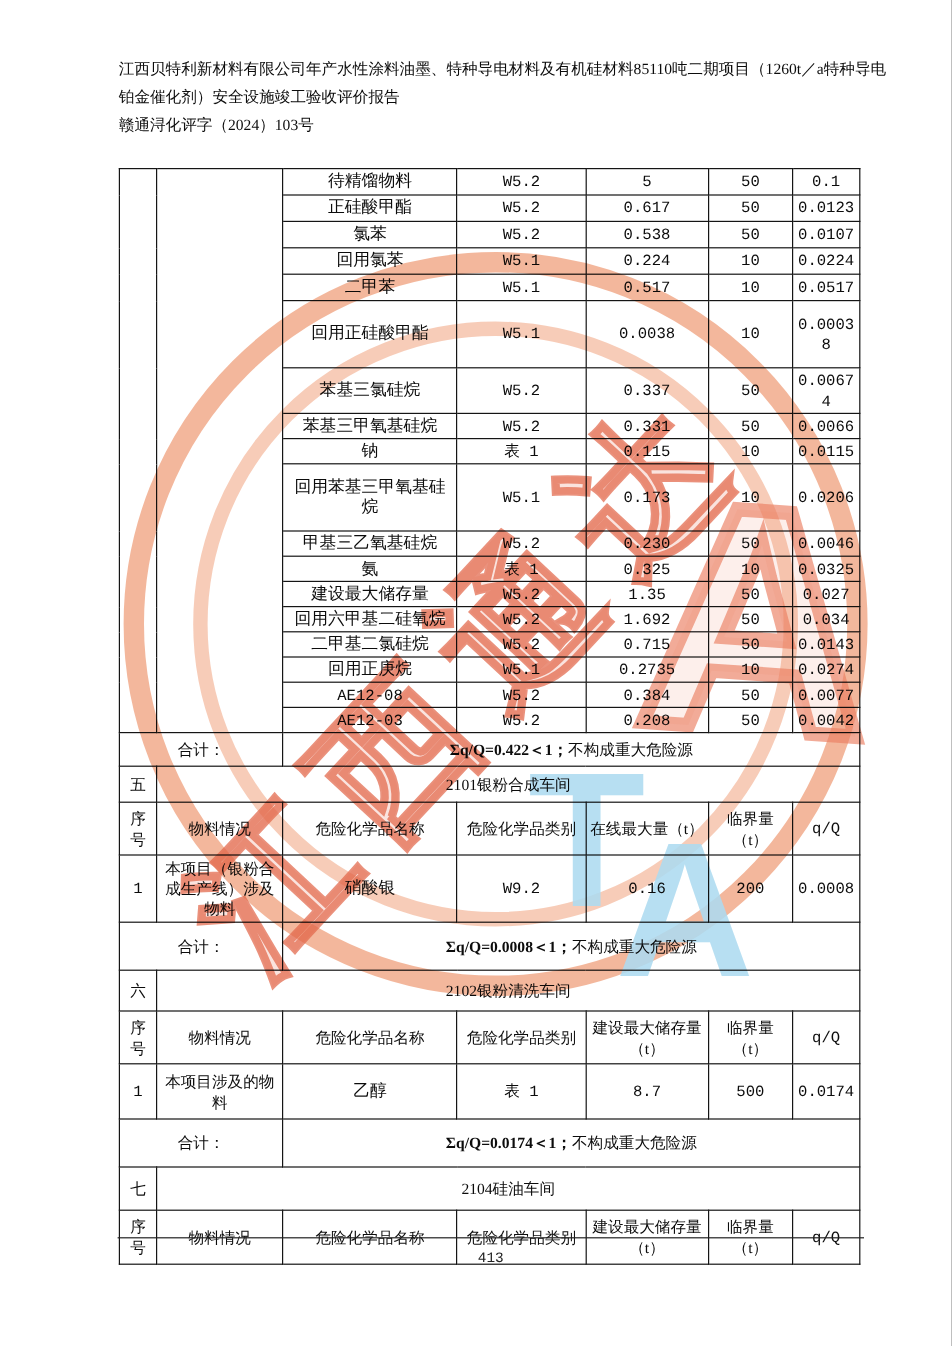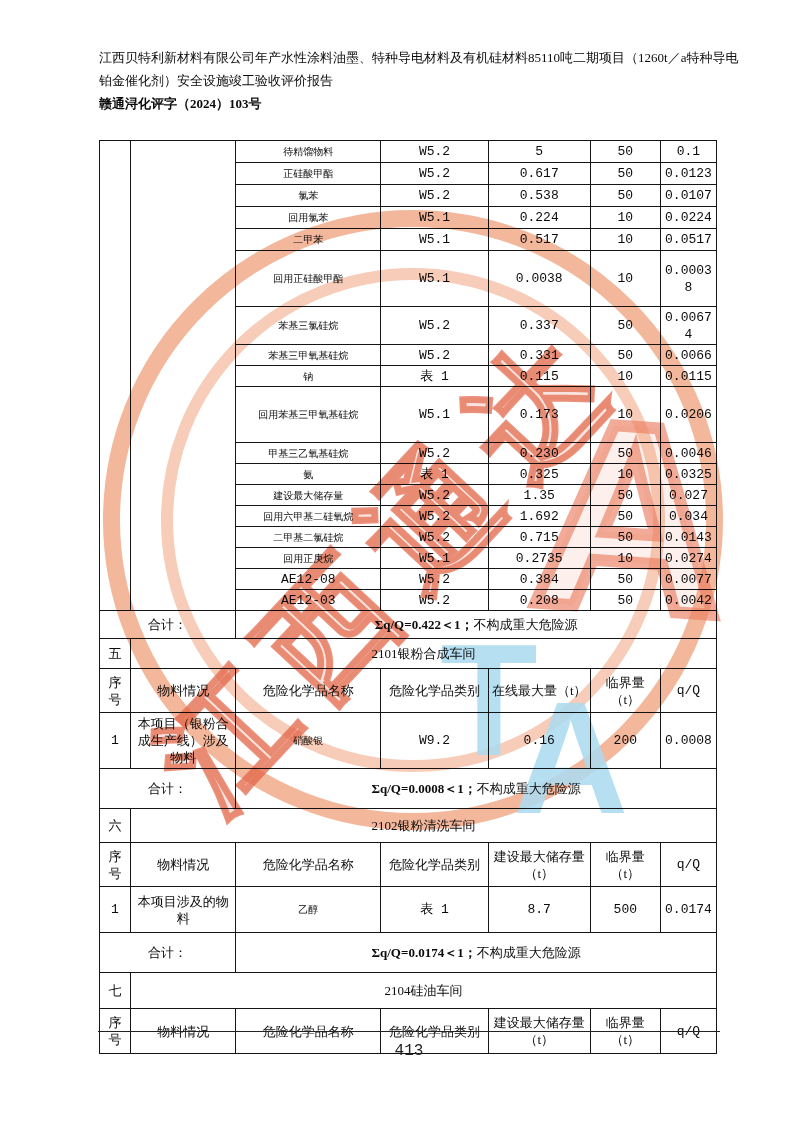--- a/index.html
+++ b/index.html
@@ -8,45 +8,45 @@
     font-family:"Liberation Serif",serif;color:#111;overflow:hidden;
     margin:0 auto;
   }
   
   .doc-header{
     position:absolute;left:99px;top:46px;width:620px;
     font-size:13px;line-height:23px;color:#0c0c0c;
   }
   .doc-header .hl{white-space:nowrap;}
   .doc-header .hl3{display:flex;justify-content:space-between;align-items:baseline;flex-direction:column;}
-  .doc-number{font-weight:bold;text-align:center;}
+  .doc-number{font-weight:normal;text-align:center;}
   
   .main-table{
     position:absolute;left:99px;top:140px;width:618px;
     border-collapse:collapse;table-layout:fixed;
     font-size:13px;color:#0c0c0c;
   }
   .main-table td{
     border:1.5px solid #151515;text-align:center;vertical-align:middle;
     padding:1px 3px;line-height:17px;overflow:hidden;
     word-break:break-all;
   }
   .num{font-family:"Liberation Mono",monospace;font-size:13px;}
-  .cjk-name{font-size:10px;}
+  .cjk-name{font-size:14px;}
   td.bold, .bold{font-weight:normal;}
   tr.r22{height:22px;} tr.r39{height:56px;} tr.r38{height:38px;margin-top:48px;} tr.r21{height:21px;}
   tr.rtotal1{height:28px;} tr.rsec5{height:30px;} tr.rhead{height:44px;}
   tr.rrow5{height:56px;} tr.rtot{height:40px;} tr.rsec6{height:34px;}
   tr.rrow6{height:46px;} tr.rsec7{height:36px;} tr.rhead7{height:45px;}
   .sum-cell{text-align:center;}
   .sum-formula{font-weight:bold;font-family:"Liberation Serif",serif;}
   
   .footer-rule{position:absolute;left:98px;top:1031px;width:622px;height:0;border-top:1.5px solid #222;}
   .page-number{position:absolute;left:99px;top:1042px;width:620px;text-align:center;
-    font-family:"Liberation Mono",monospace;font-size:16px;color:#222;}
+    font-family:"Liberation Mono",monospace;font-size:12px;color:#222;}
   
   .watermark{position:absolute;inset:0;pointer-events:none;mix-blend-mode:multiply;z-index:5;}
   .wm-ring-outer{
     position:absolute;left:103px;top:210px;width:620px;height:620px;border-radius:50%;
     border:17px solid rgba(240,163,128,0.78);box-sizing:border-box;
   }
   .wm-ring-inner{
     position:absolute;left:161px;top:268px;width:504px;height:504px;border-radius:50%;
     border:12px solid rgba(242,172,140,0.62);box-sizing:border-box;
   }

